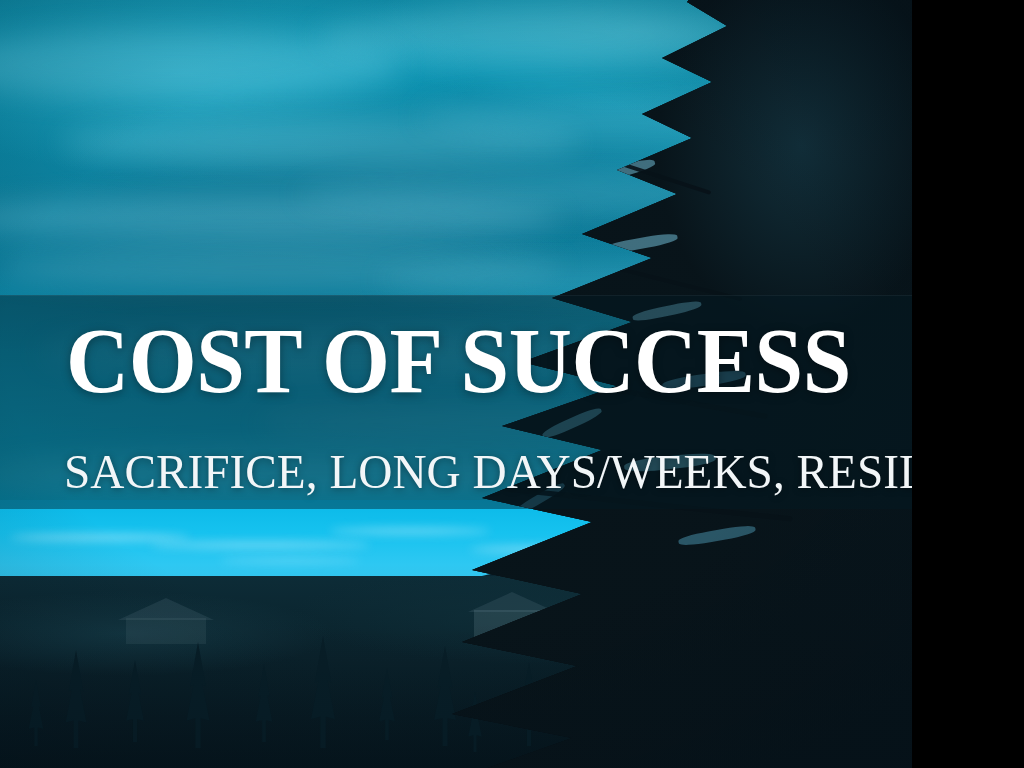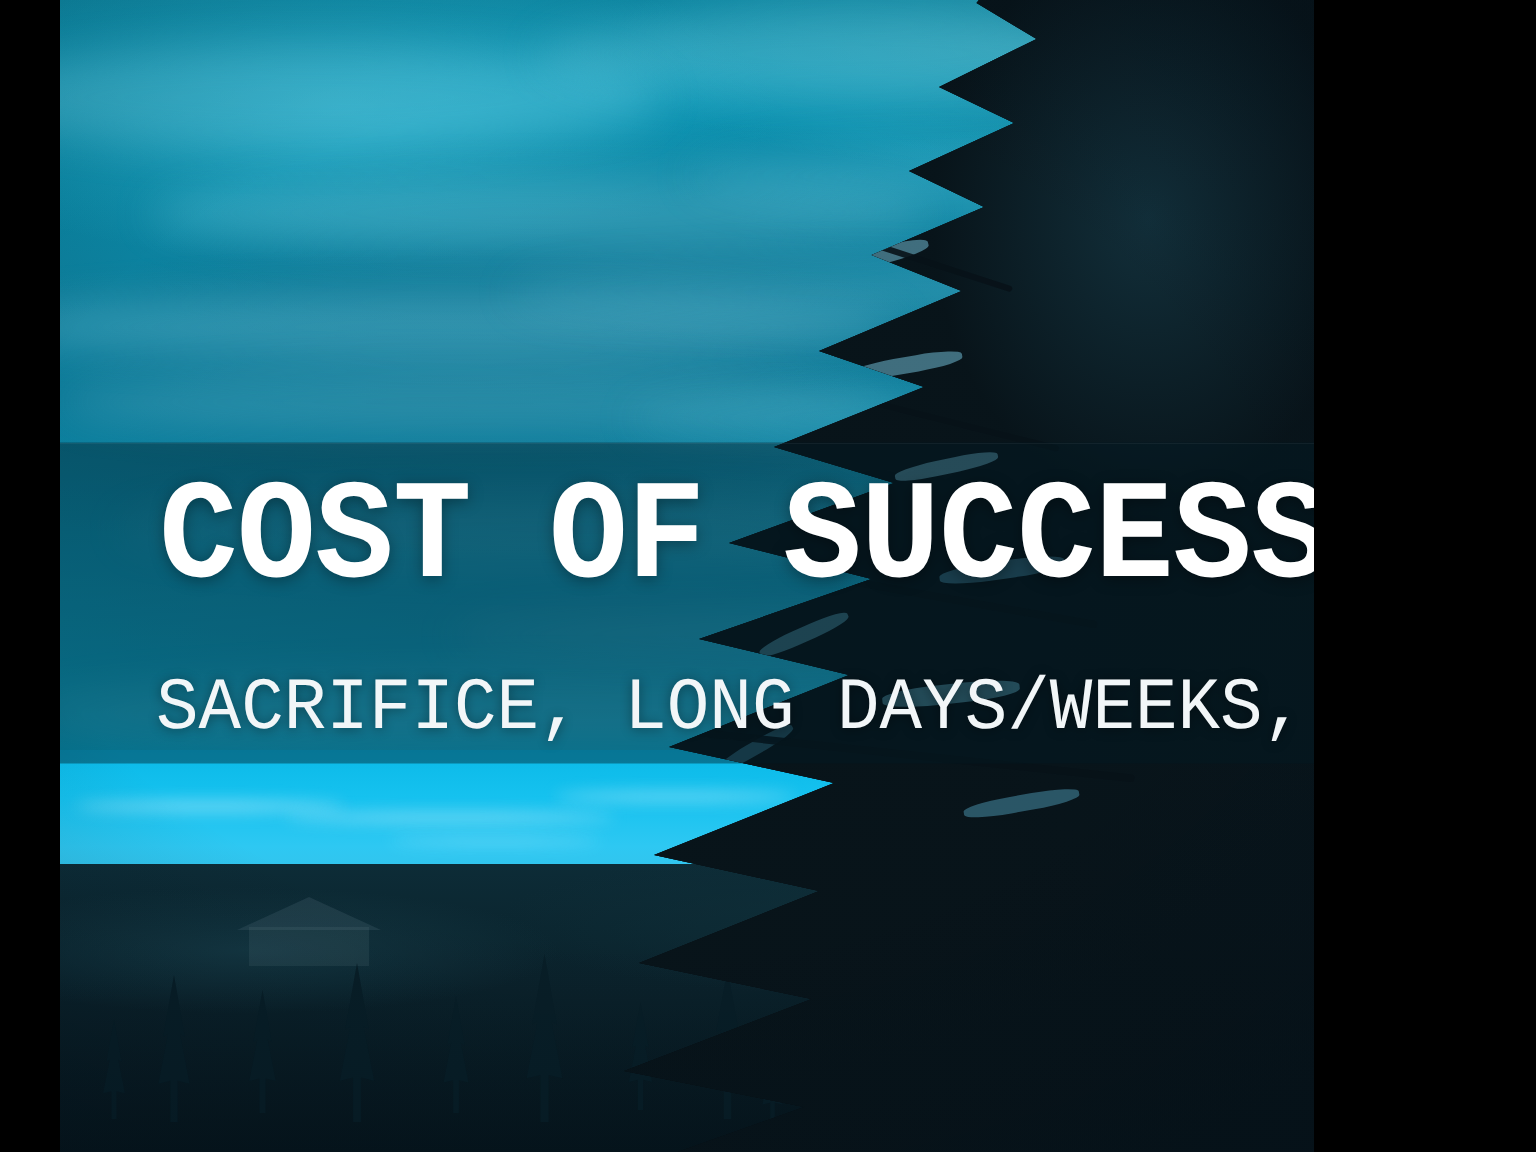--- a/index.html
+++ b/index.html
@@ -2,26 +2,25 @@
 <html><head>
 <meta charset="utf-8">
 <style>
   html, body {
     margin: 0;
     padding: 0;
     background: #000;
   }
   #slide {
     position: relative;
-    width: 836px;
+    width: 912px;
     height: 768px;
     overflow: hidden;
-    font-family: Liberation Mono, monospace;
+    font-family: Liberation Serif, serif;
     background: #0a1f2a;
-    margin-left: 40px;
   }
 
   
   .layer { position: absolute; inset: 0; }
 
   
   .sky-upper {
     position: absolute;
     left: 0; top: 0; width: 1024px; height: 512px;
     background:

